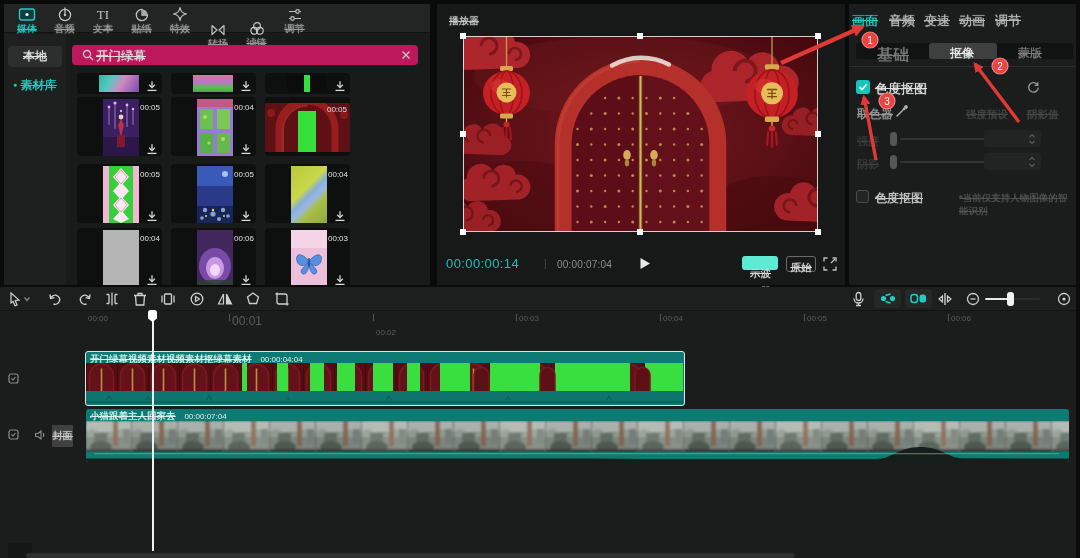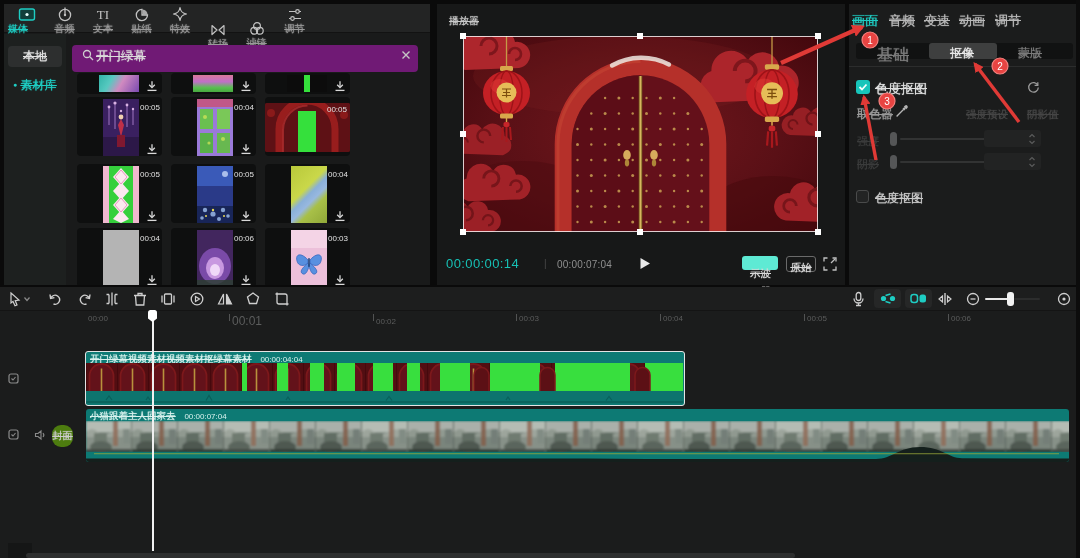--- a/index.html
+++ b/index.html
@@ -9,21 +9,21 @@
 .dur{position:absolute;font-size:8px;color:#e0e0e0}
 </style></head>
 <body>
 <div class="abs" id="media" style="left:4px;top:4px;width:426px;height:281px;background:#191a1a;overflow:hidden">
 <div class="abs" style="left:0;top:0;width:426px;height:29px;background:#232424;border-bottom:1px solid #121212"></div>
 <div class="abs" style="left:4px;top:2px;width:38px;height:27px">
       <svg class="abs" style="left:10px;top:0" width="18" height="18" viewBox="0 0 18 18">
         <rect x="1.5" y="3" width="15" height="11" rx="2" fill="#123f3b" stroke="#1ecdc3" stroke-width="1.4"></rect>
         <circle cx="9" cy="8.5" r="1.6" fill="#e8fffd"></circle>
       </svg>
-      <div class="abs" style="left:0;top:16px;width:38px;text-align:left;font-size:10px;color:#1ecdc3;text-shadow:0 0 1.5px #1ecdc3;text-decoration:line-through">媒体</div>
+      <div class="abs" style="left:0;top:16px;width:38px;text-align:center;font-size:10px;color:#1ecdc3;text-shadow:0 0 1.5px #1ecdc3;text-decoration:line-through">媒体</div>
     </div>
 <div class="abs" style="left:41.5px;top:2px;width:38px;height:27px">
       <svg class="abs" style="left:10px;top:0" width="18" height="18" viewBox="0 0 18 18">
         <circle cx="9" cy="9" r="5.6" fill="none" stroke="#c2c2c2" stroke-width="1.3"></circle>
         <path d="M9 1.5 V9" stroke="#c2c2c2" stroke-width="1.3" fill="none"></path>
         <circle cx="9" cy="9" r="1.2" fill="#c2c2c2"></circle>
       </svg>
       <div class="abs" style="left:0;top:16px;width:38px;text-align:center;font-size:10px;color:#9a9a9a;text-shadow:0 0 1.5px #9a9a9a;text-decoration:line-through">音频</div>
     </div>
 <div class="abs" style="left:80px;top:2px;width:38px;height:27px">
@@ -63,21 +63,21 @@
       <svg class="abs" style="left:10px;top:0" width="18" height="18" viewBox="0 0 18 18">
         <path d="M3 5.5 H15 M3 12.5 H15" stroke="#c2c2c2" stroke-width="1.2"></path>
         <circle cx="11.5" cy="5.5" r="1.8" fill="#232424" stroke="#c2c2c2" stroke-width="1.2"></circle>
         <circle cx="6.5" cy="12.5" r="1.8" fill="#232424" stroke="#c2c2c2" stroke-width="1.2"></circle>
       </svg>
       <div class="abs" style="left:0;top:16px;width:38px;text-align:center;font-size:10px;color:#9a9a9a;text-shadow:0 0 1.5px #9a9a9a;text-decoration:line-through">调节</div>
     </div>
 <div class="abs" style="left:0;top:30px;width:62px;height:251px;background:#1d201f"></div>
 <div class="abs" style="left:4px;top:42px;width:54px;height:21px;background:#2d2f2f;border-radius:4px;text-align:center"><span class="cjk2" style="font-size:12px;color:#e2e2e2;line-height:21px">本地</span></div>
 <div class="abs" style="left:9px;top:73px;font-size:12px;color:#1ecdc3"><span style="font-size:7px;vertical-align:2px">●</span> <span class="cjk2">素材库</span></div>
-<div class="abs" style="left:68px;top:41px;width:346px;height:27px;background:#701a75;border-radius:4px">
+<div class="abs" style="left:68px;top:41px;width:346px;height:20px;background:#be185d;border-radius:4px">
       <svg class="abs" style="left:10px;top:4px" width="12" height="12" viewBox="0 0 12 12">
         <circle cx="5" cy="5" r="3.5" fill="none" stroke="#cfcfcf" stroke-width="1.3"></circle>
         <path d="M7.8 7.8 L11 11" stroke="#cfcfcf" stroke-width="1.3"></path>
       </svg>
       <span class="cjk2" style="position:absolute;left:24px;top:3px;font-size:12.5px;color:#dcdcdc">开门绿幕</span>
       <svg class="abs" style="right:7px;top:5px" width="10" height="10" viewBox="0 0 10 10">
         <path d="M1.5 1.5 L8.5 8.5 M8.5 1.5 L1.5 8.5" stroke="#c5c5c5" stroke-width="1.4"></path>
       </svg>
     </div>
 <div class="cell" style="left:73px;top:69px;width:85px;height:21px"></div>
@@ -509,20 +509,21 @@
     </svg>
 <div class="abs cjk2" style="left:8px;top:153px;font-size:11px;color:#3a3b3b">阴影</div>
 <div class="abs" style="left:51px;top:157px;width:122px;height:2px;background:#323333;border-radius:1px"></div>
 <div class="abs" style="left:41px;top:151px;width:7px;height:14px;background:#555657;border-radius:3.5px"></div>
 <div class="abs" style="left:135px;top:149px;width:57px;height:17px;background:#222323;border-radius:3px"></div>
 <svg class="abs" style="left:179px;top:152px" width="8" height="12" viewBox="0 0 8 12">
       <path d="M1.5 4 L4 1.5 L6.5 4 M1.5 8 L4 10.5 L6.5 8" fill="none" stroke="#5a5b5b" stroke-width="1.2"></path>
     </svg>
 <div class="abs" style="left:7px;top:186px;width:13px;height:13px;border:1px solid #4a4b4b;border-radius:3px;background:#232424"></div>
 <div class="abs cjk2" style="left:26px;top:186px;font-size:12px;color:#c9c9c9">色度抠图</div>
+<div class="abs cjk2" style="left:110px;top:188px;font-size:9.5px;color:#4f5050">*当前仅支持人物图像的智能识别</div>
 </div>
 <div class="abs" id="timeline" style="left:0;top:287px;width:1080px;height:271px;background:#1b1c1c">
     <div class="abs" style="left:0;top:0;width:1080px;height:24px;background:#1d1e1e;border-bottom:1px solid #141414"></div>
     <svg class="abs" style="left:7px;top:4px" width="16" height="16" viewBox="0 0 16 16">
       <path d="M4 2 L12 9 L8.2 9.6 L10 14 L8 14.8 L6 10.4 L4 12 Z" fill="none" stroke="#cfcfcf" stroke-width="1.2"></path>
     </svg>
     <svg class="abs" style="left:48px;top:4px" width="16" height="16" viewBox="0 0 16 16">
       <path d="M5.5 13 A4.5 4.5 0 1 0 4 5.5 L2.5 7" fill="none" stroke="#cfcfcf" stroke-width="1.4"></path>
       <path d="M2 3.5 L2.6 7.4 L6.4 6.6" fill="none" stroke="#cfcfcf" stroke-width="1.4"></path>
     </svg>
@@ -584,21 +585,21 @@
     <div class="abs" style="left:1007px;top:5px;width:7px;height:14px;background:#f2f2f2;border-radius:3px"></div>
     <div class="abs" style="left:1014px;top:11px;width:26px;height:2px;background:#2c2d2d;border-radius:1px"></div>
     <svg class="abs" style="left:1057px;top:5px" width="14" height="14" viewBox="0 0 14 14">
       <circle cx="7" cy="7" r="5.5" fill="none" stroke="#cfcfcf" stroke-width="1.3"></circle>
       <circle cx="7" cy="7" r="1.6" fill="#cfcfcf"></circle>
     </svg>
     <div class="abs" style="left:88px;top:27px;font-size:8px;color:#5c5d5d">00:00</div>
     <div class="abs" style="left:229px;top:27px;width:1px;height:7px;background:#525353"></div>
     <div class="abs" style="left:232px;top:27px;font-size:12px;color:#5c5d5d">00:01</div>
     <div class="abs" style="left:373px;top:27px;width:1px;height:7px;background:#525353"></div>
-    <div class="abs" style="left:376px;top:30px;font-size:8px;color:#5c5d5d">00:02</div>
+    <div class="abs" style="left:376px;top:41px;font-size:8px;color:#5c5d5d">00:02</div>
     <div class="abs" style="left:516px;top:27px;width:1px;height:7px;background:#525353"></div>
     <div class="abs" style="left:519px;top:27px;font-size:8px;color:#5c5d5d">00:03</div>
     <div class="abs" style="left:660px;top:27px;width:1px;height:7px;background:#525353"></div>
     <div class="abs" style="left:663px;top:27px;font-size:8px;color:#5c5d5d">00:04</div>
     <div class="abs" style="left:804px;top:27px;width:1px;height:7px;background:#525353"></div>
     <div class="abs" style="left:807px;top:27px;font-size:8px;color:#5c5d5d">00:05</div>
     <div class="abs" style="left:948px;top:27px;width:1px;height:7px;background:#525353"></div>
     <div class="abs" style="left:951px;top:27px;font-size:8px;color:#5c5d5d">00:06</div>
     <div class="abs" style="left:85px;top:64px;width:600px;height:55px;border:1.5px solid #e4e4e4;border-radius:3px;background:#0d7a74;overflow:hidden">
       <div class="abs" style="left:4px;top:1px;font-size:8px;color:#d8f2ee"><span class="cjk2" style="font-size:9.5px">开门绿幕视频素材视频素材抠绿幕素材</span>&nbsp;&nbsp;&nbsp;&nbsp;00:00:04:04</div>
@@ -1038,21 +1039,21 @@
       </div>
     </div>
     <svg class="abs" style="left:8px;top:142px" width="11" height="11" viewBox="0 0 11 11">
       <rect x="1" y="1" width="9" height="9" rx="2" fill="none" stroke="#8a8a8a" stroke-width="1.2"></rect>
       <path d="M3.5 5.5 L5 7 L7.5 4" fill="none" stroke="#8a8a8a" stroke-width="1.1"></path>
     </svg>
     <svg class="abs" style="left:34px;top:142px" width="12" height="12" viewBox="0 0 12 12">
       <path d="M1.5 4.5 H4 L7 2 V10 L4 7.5 H1.5 Z" fill="none" stroke="#8a8a8a" stroke-width="1.1"></path>
       <path d="M9 4 a3 3 0 0 1 0 4" fill="none" stroke="#8a8a8a" stroke-width="1.1"></path>
     </svg>
-    <div class="abs" style="left:52px;top:138px;width:21px;height:22px;background:#4d7c0f;border-radius:9px;text-align:center"><span class="cjk2" style="font-size:10px;color:#ccc;line-height:22px">封面</span></div>
+    <div class="abs" style="left:52px;top:138px;width:21px;height:22px;background:#404040;border-radius:1px;text-align:center"><span class="cjk2" style="font-size:10px;color:#ccc;line-height:22px">封面</span></div>
     <div class="abs" style="left:152px;top:23px;width:1.5px;height:241px;background:#f0f0f0"></div>
     <div class="abs" style="left:148px;top:23px;width:9px;height:12px;background:#fff;border-radius:2.5px 2.5px 3px 3px;clip-path:polygon(0 0,100% 0,100% 70%,50% 100%,0 70%)"></div>
     <div class="abs" style="left:8px;top:256px;width:24px;height:15px;background:#151616"></div>
     <div class="abs" style="left:26px;top:266px;width:769px;height:5px;background:#2e2f2f;border-radius:2.5px"></div>
   </div>
 <div class="abs" style="left:1076px;top:0;width:4px;height:558px;background:#0c0c0c"></div>
 <svg class="abs" style="left:0;top:0;pointer-events:none" width="1080" height="558" viewBox="0 0 1080 558">
     <defs>
       <marker id="ah" viewBox="0 0 10 10" refX="7.5" refY="5" markerWidth="3" markerHeight="3" orient="auto-start-reverse">
         <path d="M0 0 L10 5 L0 10 Z" fill="#e03a36"></path>

